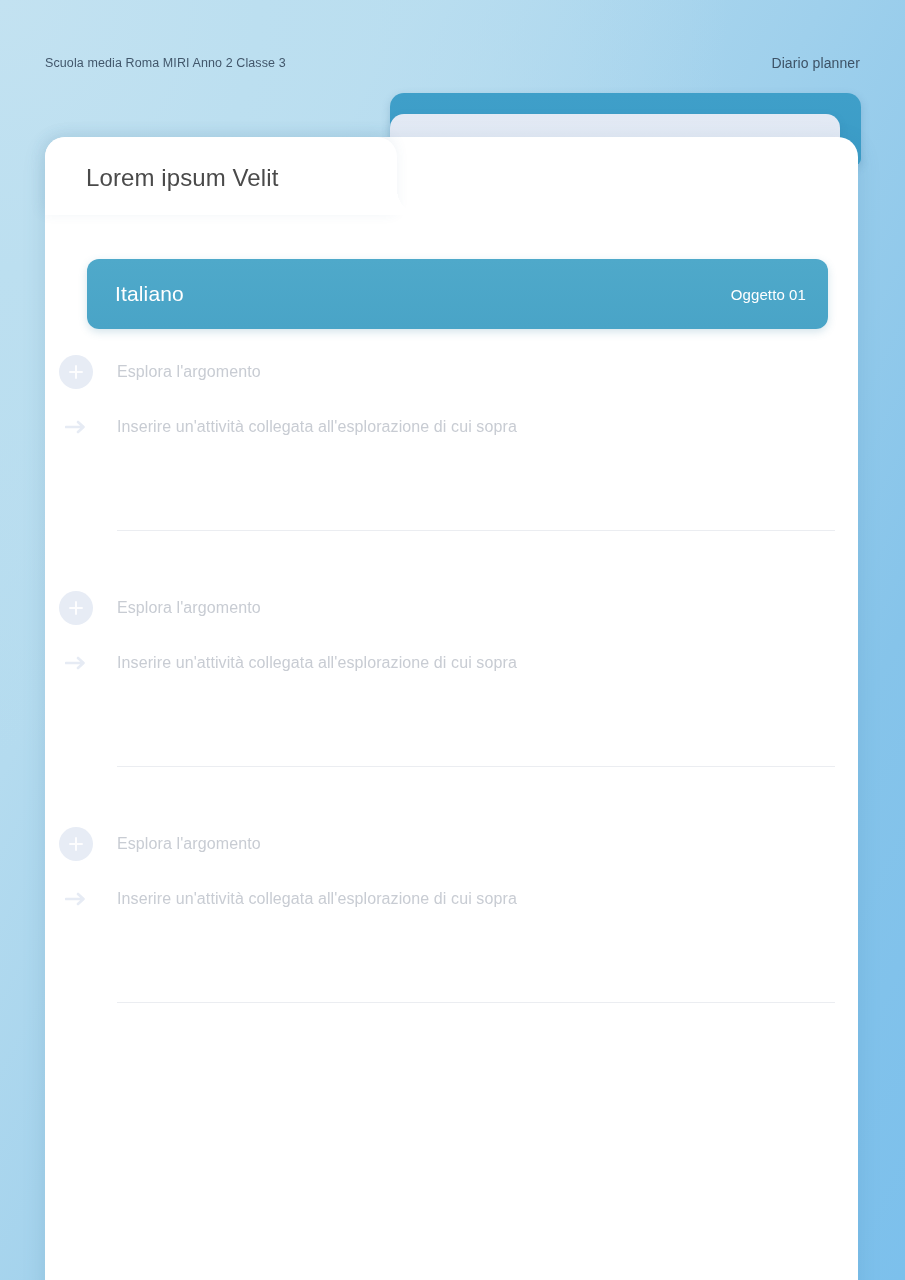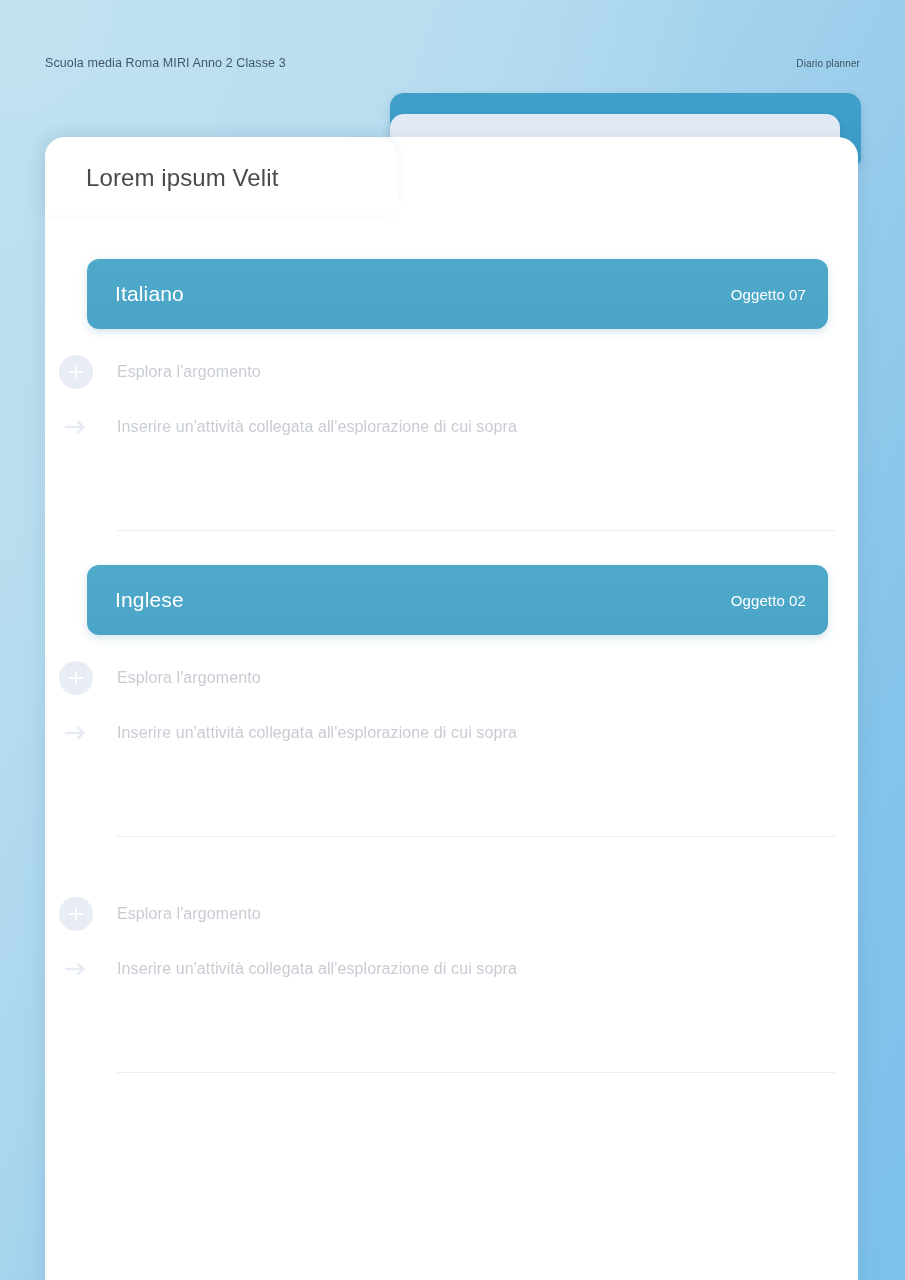--- a/index.html
+++ b/index.html
@@ -36,21 +36,21 @@
     align-items: center;
     justify-content: space-between;
   }
   .topbar-left {
     font-size: 12.5px;
     color: #42576b;
     letter-spacing: 0.1px;
     white-space: nowrap;
   }
   .topbar-right {
-    font-size: 10px;
+    font-size: 14px;
     color: #3d5266;
     letter-spacing: 0.1px;
     white-space: nowrap;
   }
 
   
   .stack {
     position: absolute;
     left: 45px;
     top: 93px;
@@ -247,21 +247,21 @@
 
     <div class="card">
 
       <div class="card-tab"></div>
       <div class="card-title">Lorem ipsum Velit</div>
 
       <div class="content">
           <div class="section">
             <div class="subject-bar">
               <span class="subject-name">Italiano</span>
-              <span class="subject-obj">Oggetto 07</span>
+              <span class="subject-obj">Oggetto 01</span>
             </div>
             <div class="rows">
               <div class="task-row">
                 <span class="icon-slot">
                   <span class="plus-badge"></span>
                 </span>
                 <span class="task-text">Esplora l'argomento</span>
               </div>
               <div class="task-row">
                 <span class="icon-slot">
@@ -272,24 +272,20 @@
                   </span>
                 </span>
                 <span class="task-text">Inserire un'attività collegata all'esplorazione di cui sopra</span>
               </div>
             </div>
             <div class="spacer-top"></div>
             <div class="divider"></div>
             <div class="spacer-bot"></div>
           </div>
           <div class="section">
-            <div class="subject-bar">
-              <span class="subject-name">Inglese</span>
-              <span class="subject-obj">Oggetto 02</span>
-            </div>
             <div class="rows">
               <div class="task-row">
                 <span class="icon-slot">
                   <span class="plus-badge"></span>
                 </span>
                 <span class="task-text">Esplora l'argomento</span>
               </div>
               <div class="task-row">
                 <span class="icon-slot">
                   <span>

